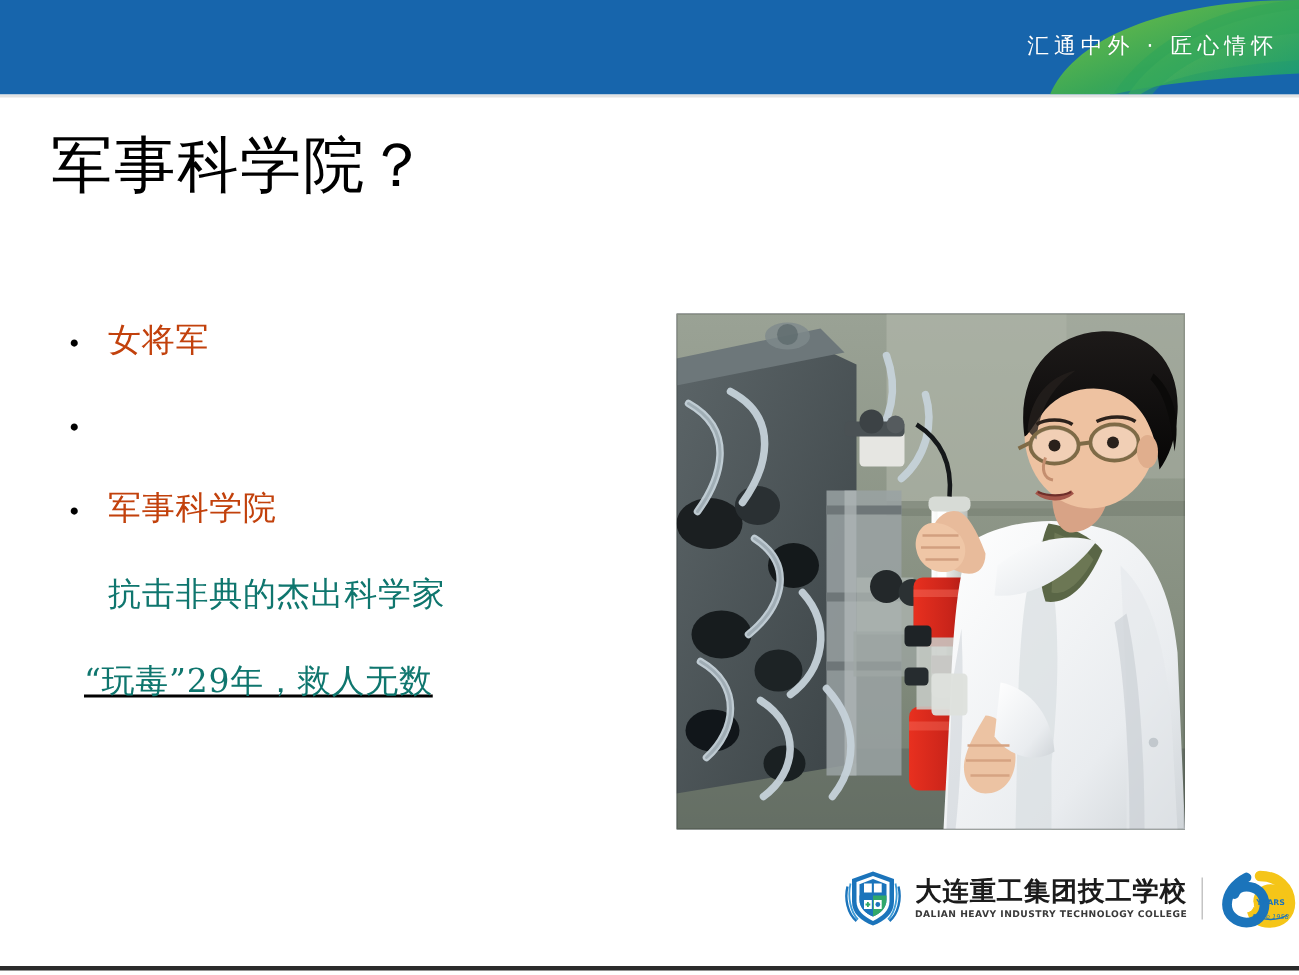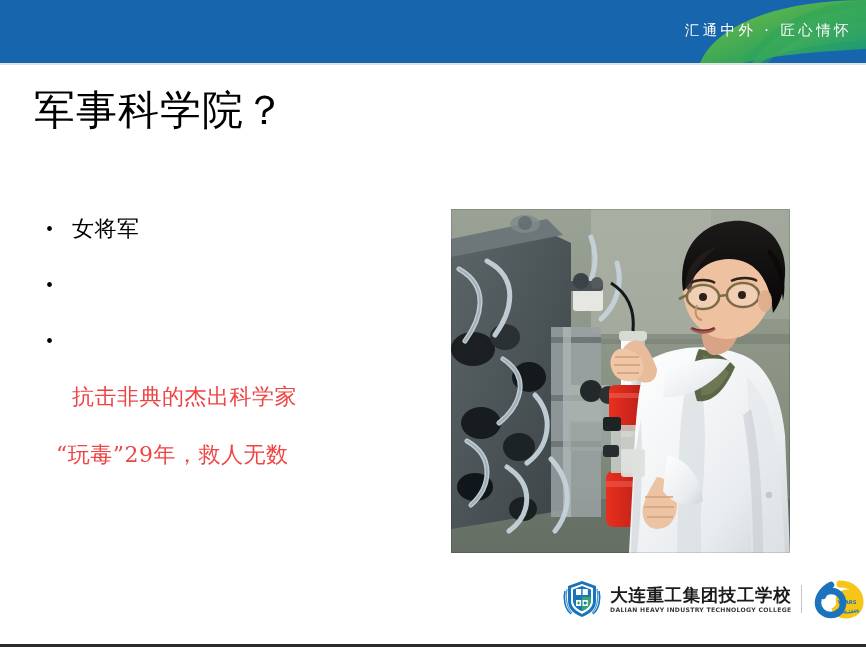--- a/index.html
+++ b/index.html
@@ -91,48 +91,49 @@
     width: 32px;
     flex: 0 0 32px;
     font-size: 20px;
     line-height: 30px;
     color: #000000;
     text-align: left;
     padding-left: 6px;
   }
 
   .bullet-text {
-    font-family: Liberation Sans, sans-serif;
+    font-family: Liberation Mono, monospace;
     font-size: 22px;
     line-height: 30px;
-    color: #000000;
+    color: #c2410c;
     letter-spacing: 0.5px;
     white-space: nowrap;
   }
 
   .plain-row {
     display: flex;
     height: 58px;
   }
 
   .plain-row .indent-32 { width: 32px; flex: 0 0 32px; }
 
   .plain-text {
     font-family: "DejaVu Serif", "Liberation Serif", serif;
     font-size: 22px;
     line-height: 30px;
-    color: #ef4444;
+    color: #0f766e;
     letter-spacing: 0.5px;
     white-space: nowrap;
   }
 
   .quote-row {
     display: flex;
     height: 40px;
     padding-left: 16px;
+    text-decoration: underline;
   }
 
   
   .photo-frame {
     position: absolute;
     left: 451px;
     top: 209px;
     width: 339px;
     height: 344px;
     overflow: hidden;
@@ -239,20 +240,21 @@
       <span class="bullet-dot">•</span>
       <span class="bullet-text">女将军</span>
     </div>
 
     <div class="bullet-row">
       <span class="bullet-dot">•</span>
     </div>
 
     <div class="bullet-row">
       <span class="bullet-dot">•</span>
+      <span class="bullet-text">军事科学院</span>
     </div>
 
     <div class="plain-row">
       <span class="indent-32"></span>
       <span class="plain-text">抗击非典的杰出科学家</span>
     </div>
 
     <div class="quote-row">
       <span class="plain-text">“玩毒”29年，救人无数</span>
     </div>

